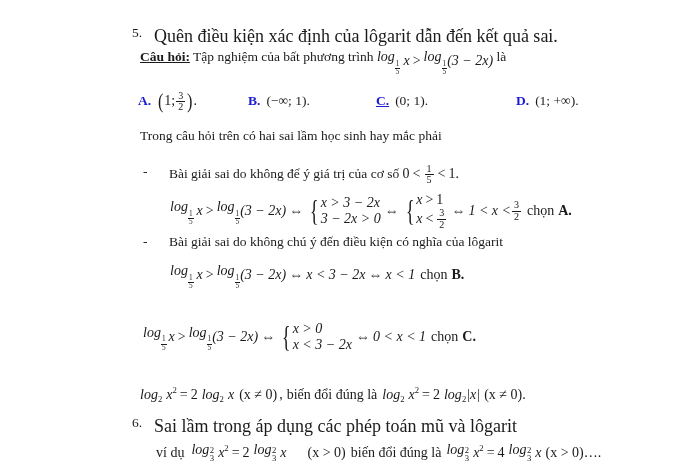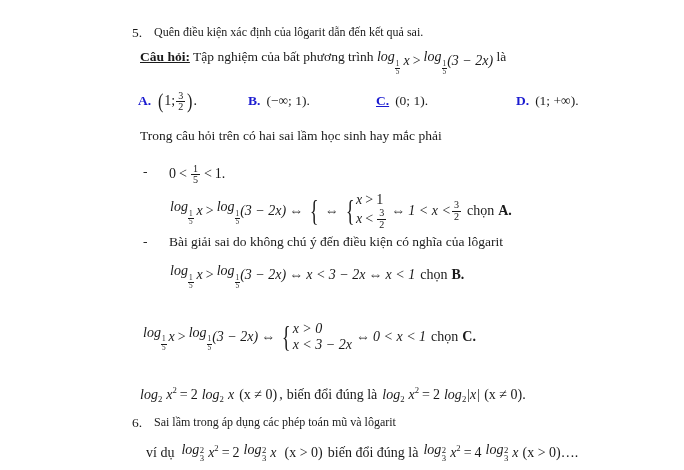--- a/index.html
+++ b/index.html
@@ -31,21 +31,21 @@
   }
   .num {
     width: 30px;
     flex: 0 0 30px;
     text-align: right;
     font-size: 13.5px;
     line-height: 1.35;
   }
   .numbered .body {
     padding-left: 12px;
-    font-size: 12px;
+    font-size: 18px;
     line-height: 1.35;
   }
 
   .dashitem { display: flex; align-items: flex-start; }
   .dash {
     width: 12px;
     flex: 0 0 12px;
     font-size: 13.5px;
     line-height: 1.35;
   }
@@ -263,20 +263,21 @@
       <span class="ans-letter" style="color:#1b1bd0">D.</span>
       <span class="ans-val">(1; +∞).</span>
     </div>
   </div>
 
   <div class="blk para" style="left:140px; top:127px; width:540px;">Trong câu hỏi trên có hai sai lầm học sinh hay mắc phải</div>
 
   <div class="blk dashitem" style="left:143px; top:163px; width:540px;">
     <div class="dash">-</div>
     <div class="body">
+      <span>Bài giải sai do không để ý giá trị của cơ số</span>
       <span class="math">
         <span class="mn">0</span>
         <span class="op">&lt;</span>
         <span class="frac">
             <span class="nu">1</span>
             <span class="de">5</span>
           </span>
         <span class="op">&lt;</span>
         <span class="mn">1.</span>
       </span>
@@ -298,20 +299,24 @@
           <span class="lg">log</span>
           <span class="frac-sub">
             <span class="nu">1</span>
             <span class="de">5</span>
           </span>
         </span>
       <span class="mi">(3 − 2x)</span>
       <span class="op">⇔</span>
       <span class="system">
         <span class="brace">{</span>
+        <span class="rows">
+          <span class="mi">x &gt; 3 − 2x</span>
+          <span class="mi">3 − 2x &gt; 0</span>
+        </span>
       </span>
       <span class="op">⇔</span>
       <span class="system">
         <span class="brace">{</span>
         <span class="rows">
           <span>
               <span class="mi">x</span>
               <span class="op">&gt;</span>
               <span class="mn">1</span>
             </span>
@@ -438,21 +443,21 @@
       <span class="mi">|x|</span>
       <span class="mn" style="padding-left:4px">(x ≠ 0).</span>
     </span>
   </div>
 
   <div class="blk numbered" style="left:112px; top:414px; width:560px;">
     <div class="num">6.</div>
     <div class="body">Sai lầm trong áp dụng các phép toán mũ và lôgarit</div>
   </div>
 
-  <div class="blk" style="left:146px; top:443px;">
+  <div class="blk" style="left:156px; top:443px;">
     <span class="math">
       <span class="up" style="font-family:'Liberation Serif',serif">ví dụ</span>
       <span class="logw" style="padding-left:7px">
           <span class="lg">log</span>
           <span class="logsq">
             <span>2</span>
             <span>3</span>
           </span>
         </span>
       <span class="mi" style="padding-left:4px">x</span>
@@ -460,21 +465,21 @@
       <span class="op">=</span>
       <span class="mn">2</span>
       <span class="logw" style="padding-left:4px">
           <span class="lg">log</span>
           <span class="logsq">
             <span>2</span>
             <span>3</span>
           </span>
         </span>
       <span class="mi" style="padding-left:4px">x</span>
-      <span class="mn" style="padding-left:8px">(x &gt; 0)</span>
+      <span class="mn" style="padding-left:21px">(x &gt; 0)</span>
       <span class="up" style="padding-left:5px;font-family:'Liberation Serif',serif">biến đổi đúng là</span>
       <span class="logw" style="padding-left:5px">
           <span class="lg">log</span>
           <span class="logsq">
             <span>2</span>
             <span>3</span>
           </span>
         </span>
       <span class="mi" style="padding-left:4px">x</span>
         <span class="sup">2</span>

